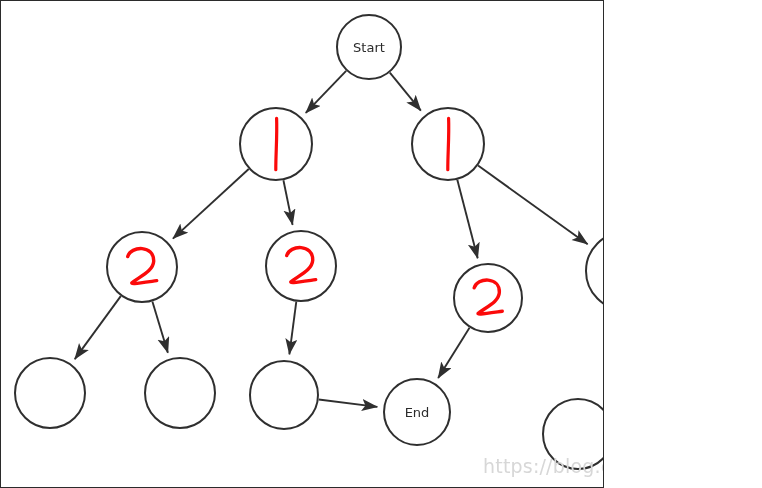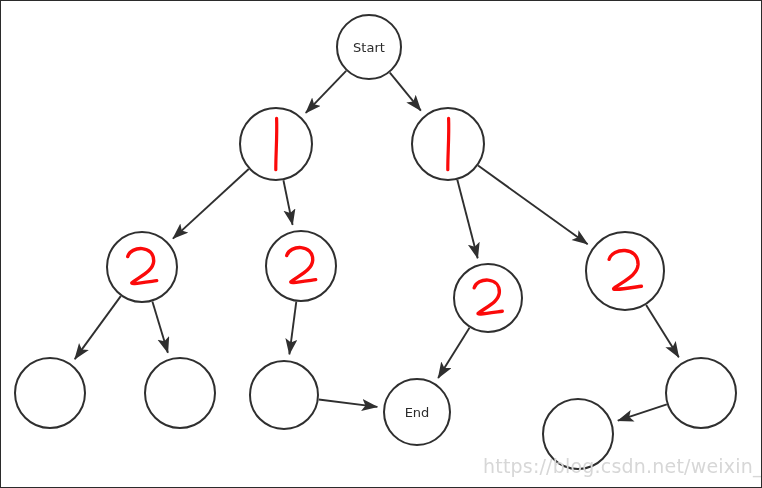--- a/index.html
+++ b/index.html
@@ -6,21 +6,21 @@
   html, body {
     margin: 0;
     padding: 0;
     background: #ffffff;
   }
   body {
     font-family: "DejaVu Sans", sans-serif;
   }
   #canvas-wrap {
     position: relative;
-    width: 762px;
+    width: 604px;
     height: 488px;
     background: #ffffff;
     border: 1px solid #2b2b2b;
     box-sizing: border-box;
     overflow: hidden;
   }
   #diagram-svg {
     position: absolute;
     left: 0;
     top: 0;

